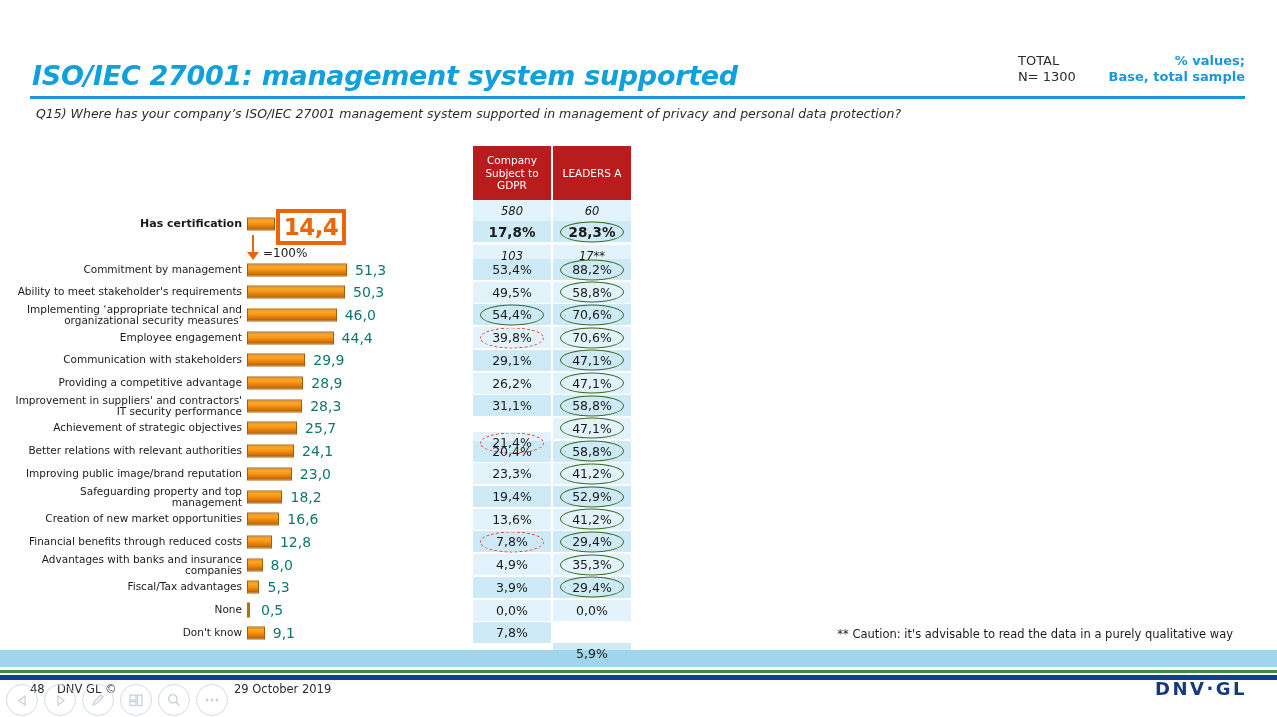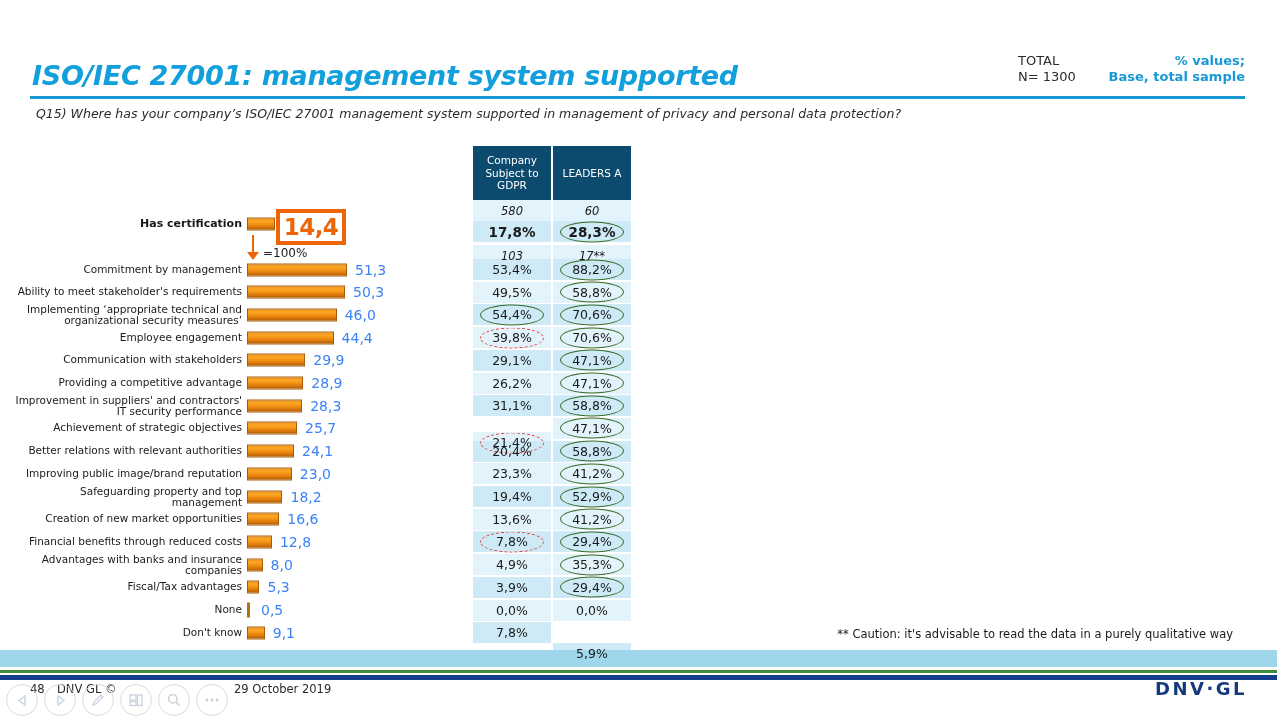--- a/index.html
+++ b/index.html
@@ -48,21 +48,21 @@
   .row.head .lbl { font-weight: bold; font-size: 11px; }
   .bar {
     position: absolute; left: 247px; height: 13px; top: 50%;
     transform: translateY(-50%);
     background: linear-gradient(to bottom,
         #f08c12 0%, #fba827 22%, #f59416 48%, #d9760a 78%, #b45f05 100%);
     border: 1px solid #a85c08;
   }
   .bar.tiny { background: #b4700c; border: none; }
   .val {
-    position: absolute; font-size: 14px; color: #3b82f6;
+    position: absolute; font-size: 14px; color: #0f766e;
     top: 50%; transform: translateY(-50%); white-space: nowrap;
   }
 
   
   .callout {
     position: absolute; left: 276px; top: 209px;
     width: 70px; height: 36px;
     border: 4px solid #ec6608; background: #fff;
     display: flex; align-items: center; justify-content: center;
   }
@@ -81,21 +81,21 @@
   }
   .eq100 {
     position: absolute; left: 263px; top: 246px;
     font-size: 12px; color: #1a1a1a;
   }
 
   
   #table { position: absolute; left: 473px; top: 146px; }
   .colhead {
     position: absolute; top: 0; width: 78px; height: 54px;
-    background: #0c4a6e; color: #fff;
+    background: #b91c1c; color: #fff;
     font-size: 10.5px; line-height: 12.5px; font-weight: normal;
     display: flex; align-items: center; justify-content: center;
     text-align: center; padding: 0 3px;
   }
   .colhead.c0 { left: 0; }
   .colhead.c1 { left: 80px; }
   .tcell {
     position: absolute; width: 78px; height: 21px;
     display: flex; align-items: center; justify-content: center;
     font-size: 12.5px; color: #1a1a1a;

